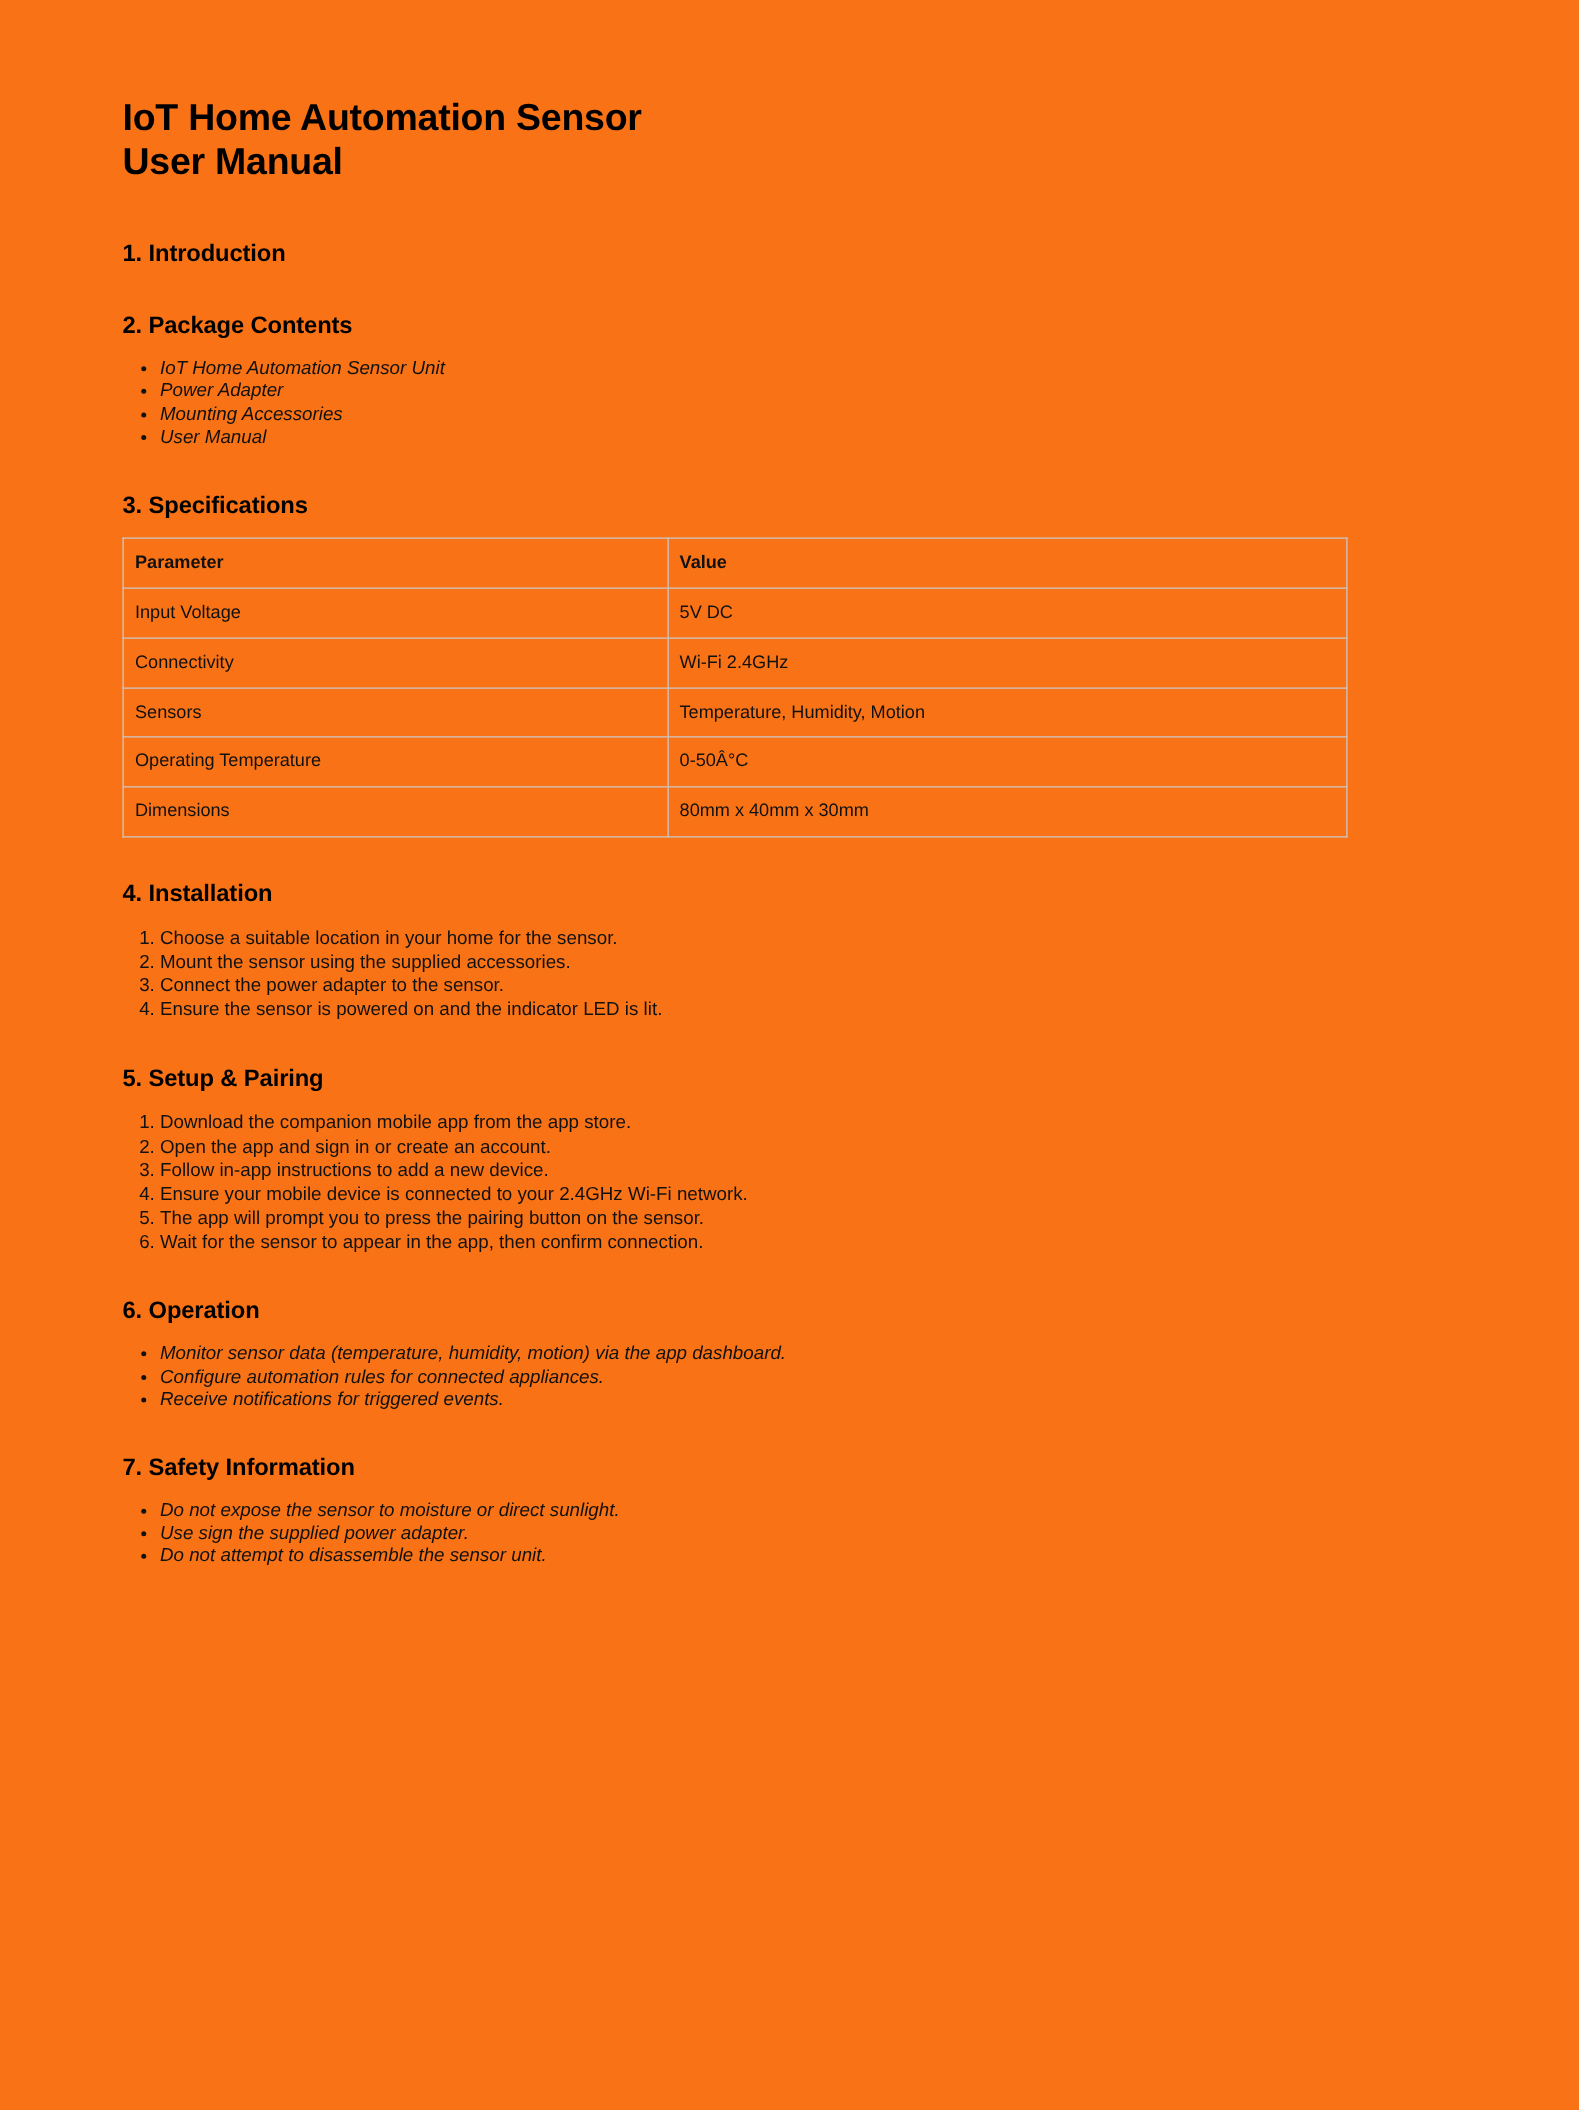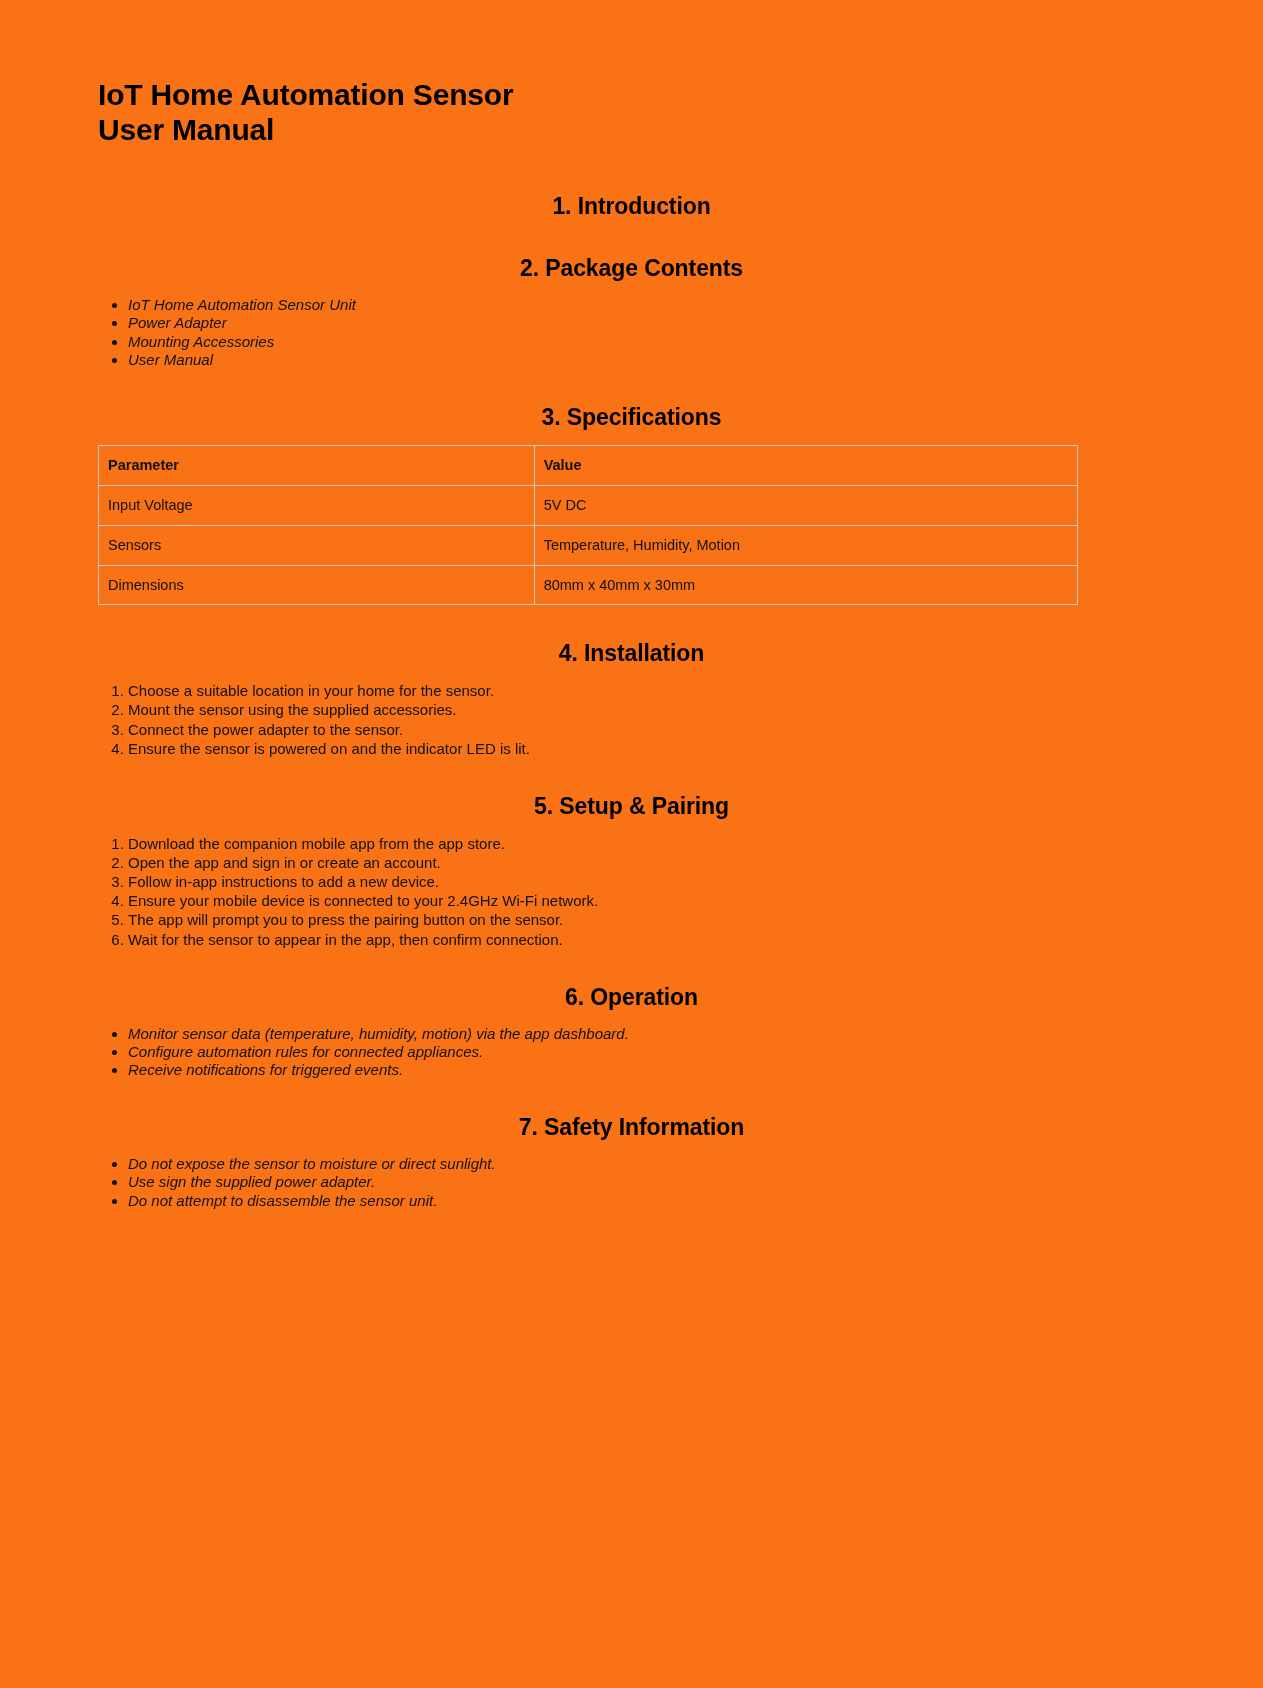--- a/index.html
+++ b/index.html
@@ -30,27 +30,26 @@
     font-weight: bold;
     line-height: 1.16;
     color: #000;
     margin: 0 0 44px 0;
     letter-spacing: -0.2px;
   }
   .doc-title .tline { display: block; }
 
   
   h2.section-heading {
-    font-size: 23px;
+    font-size: 19px;
     font-weight: bold;
     color: #000;
     margin: 16px 0 13px 0;
     line-height: 1.25;
     letter-spacing: -0.1px;
-    text-align: center;
   }
   .section {
     margin-bottom: 34px;
   }
 
   
   p.body-text {
     font-size: 15.5px;
     line-height: 1.55;
     color: #111;
@@ -153,22 +152,30 @@
             <th>Parameter</th>
             <th>Value</th>
           </tr>
         </thead>
         <tbody>
           <tr>
             <td>Input Voltage</td>
             <td>5V DC</td>
           </tr>
           <tr>
+            <td>Connectivity</td>
+            <td>Wi-Fi 2.4GHz</td>
+          </tr>
+          <tr>
             <td>Sensors</td>
             <td>Temperature, Humidity, Motion</td>
+          </tr>
+          <tr>
+            <td>Operating Temperature</td>
+            <td>0-50Â°C</td>
           </tr>
           <tr>
             <td>Dimensions</td>
             <td>80mm x 40mm x 30mm</td>
           </tr>
         </tbody>
       </table>
     </div>
 
     <div class="section">

